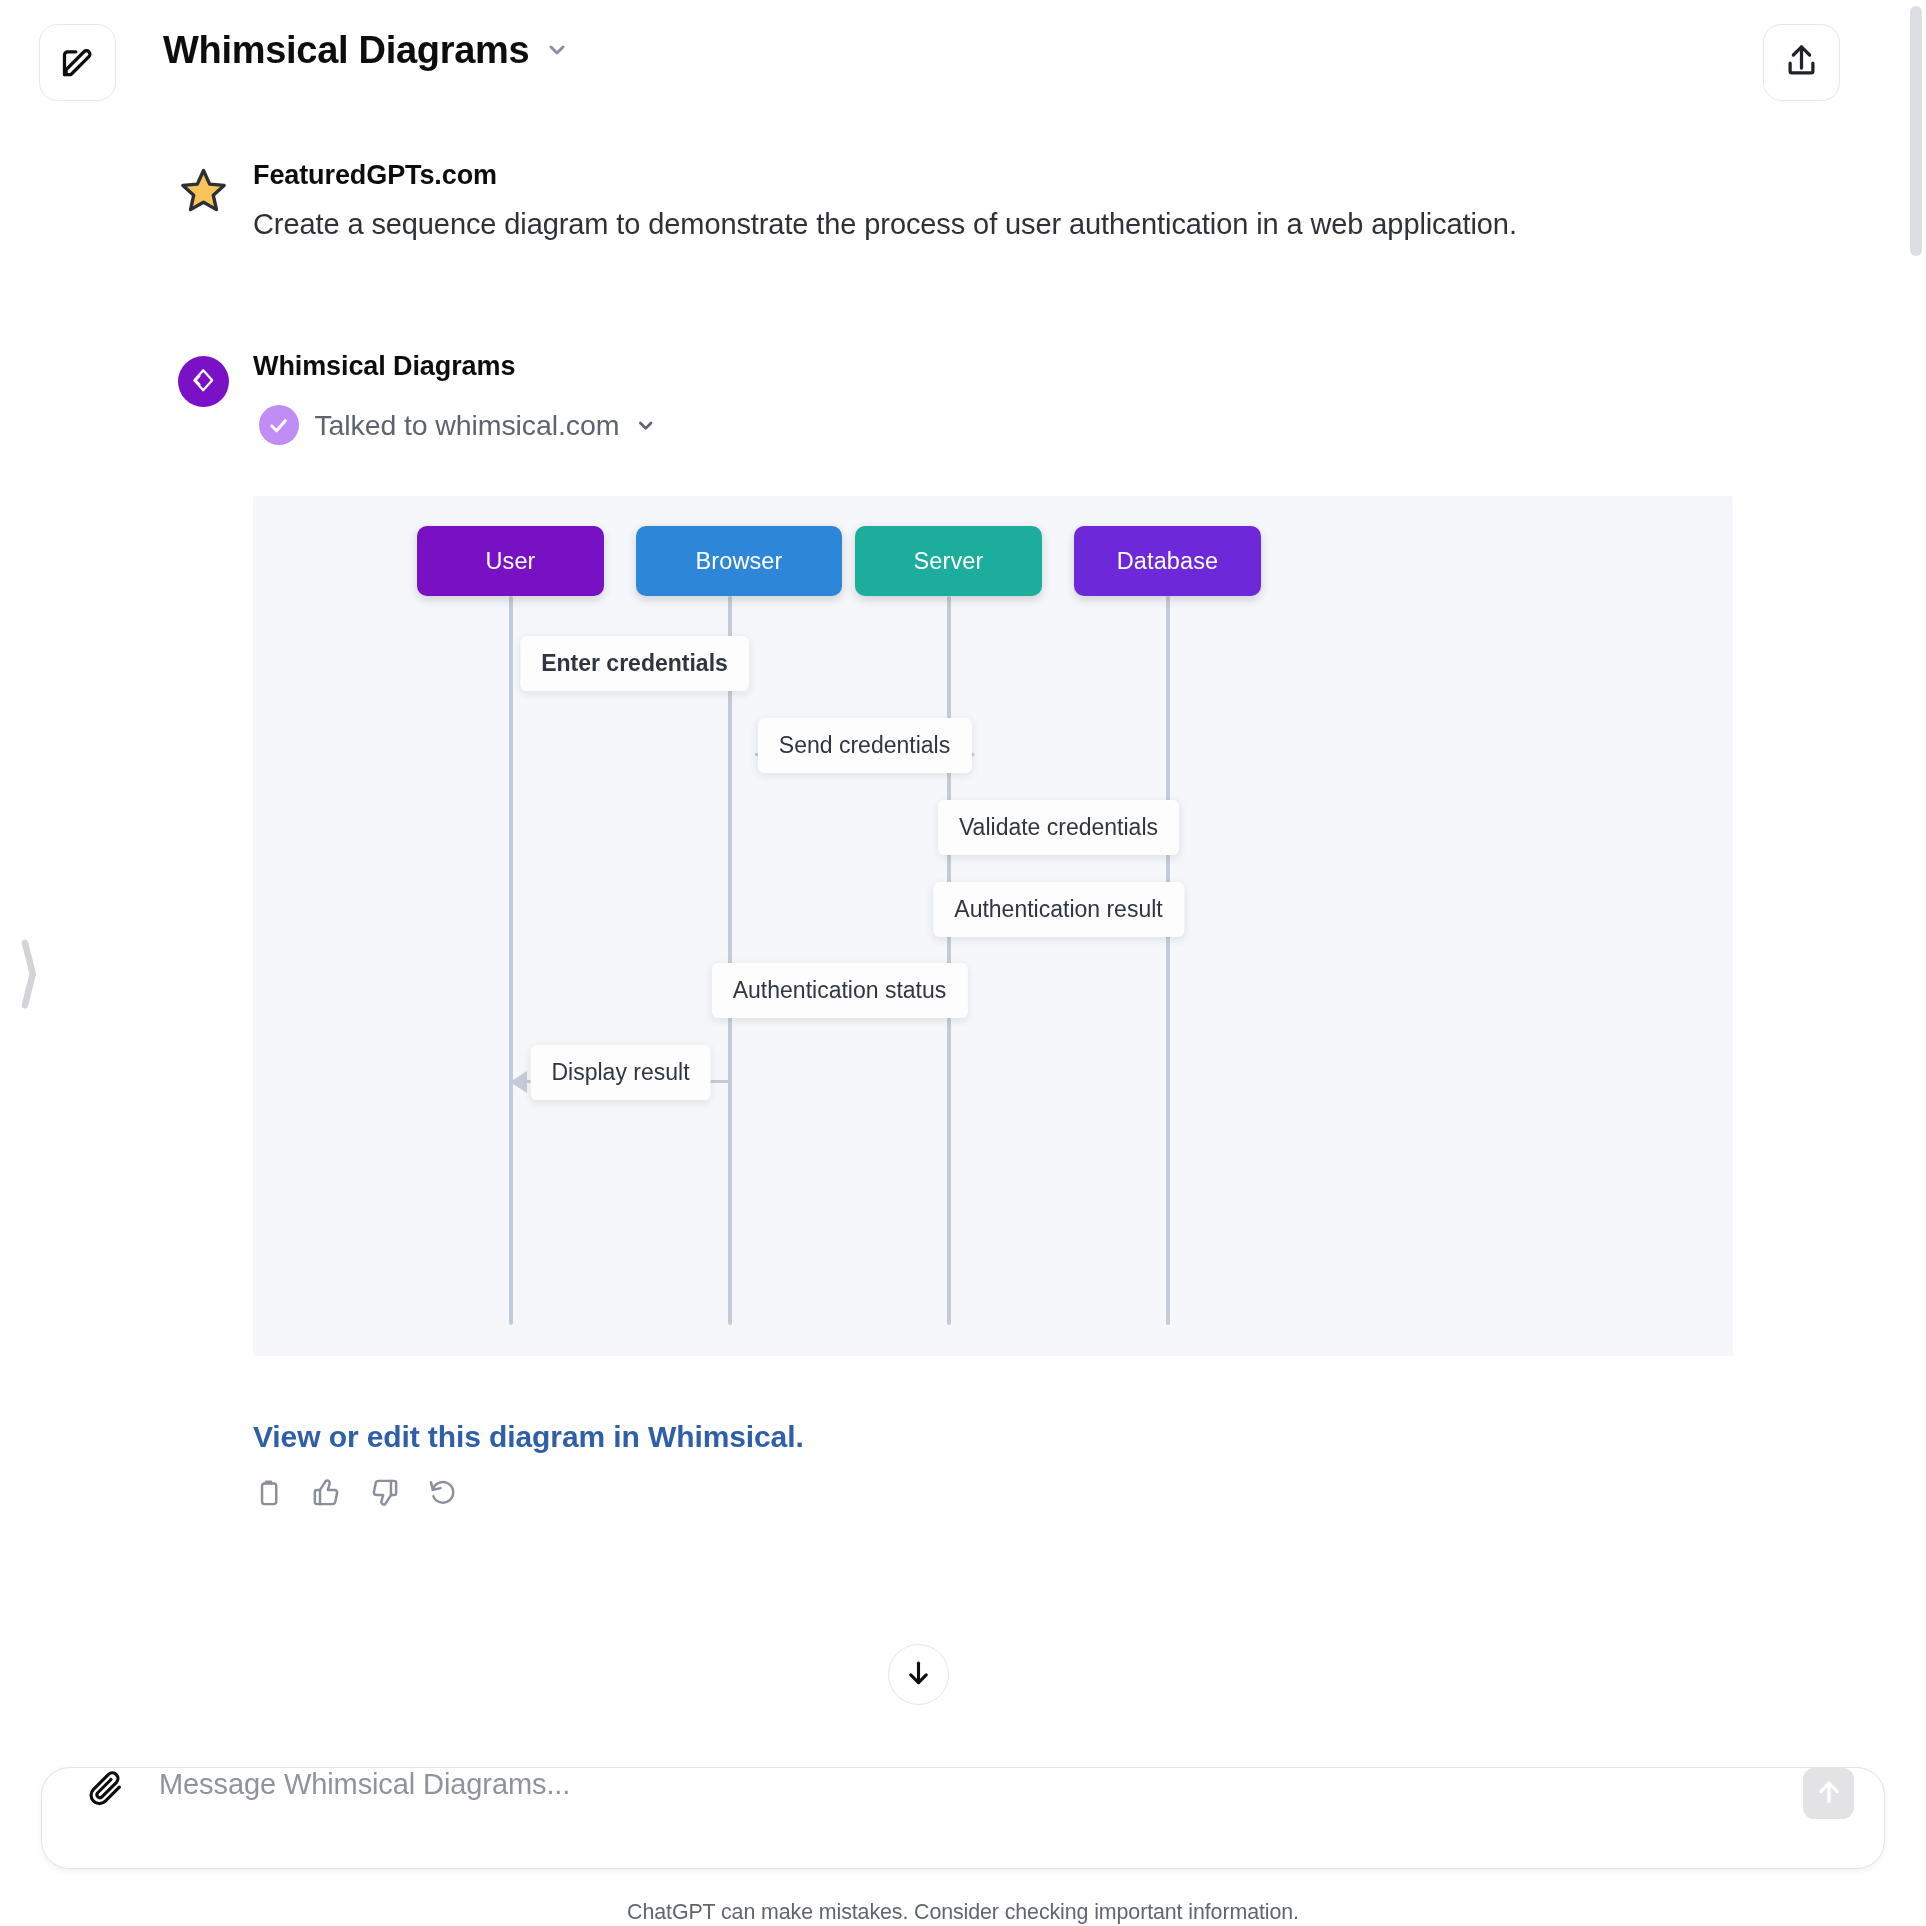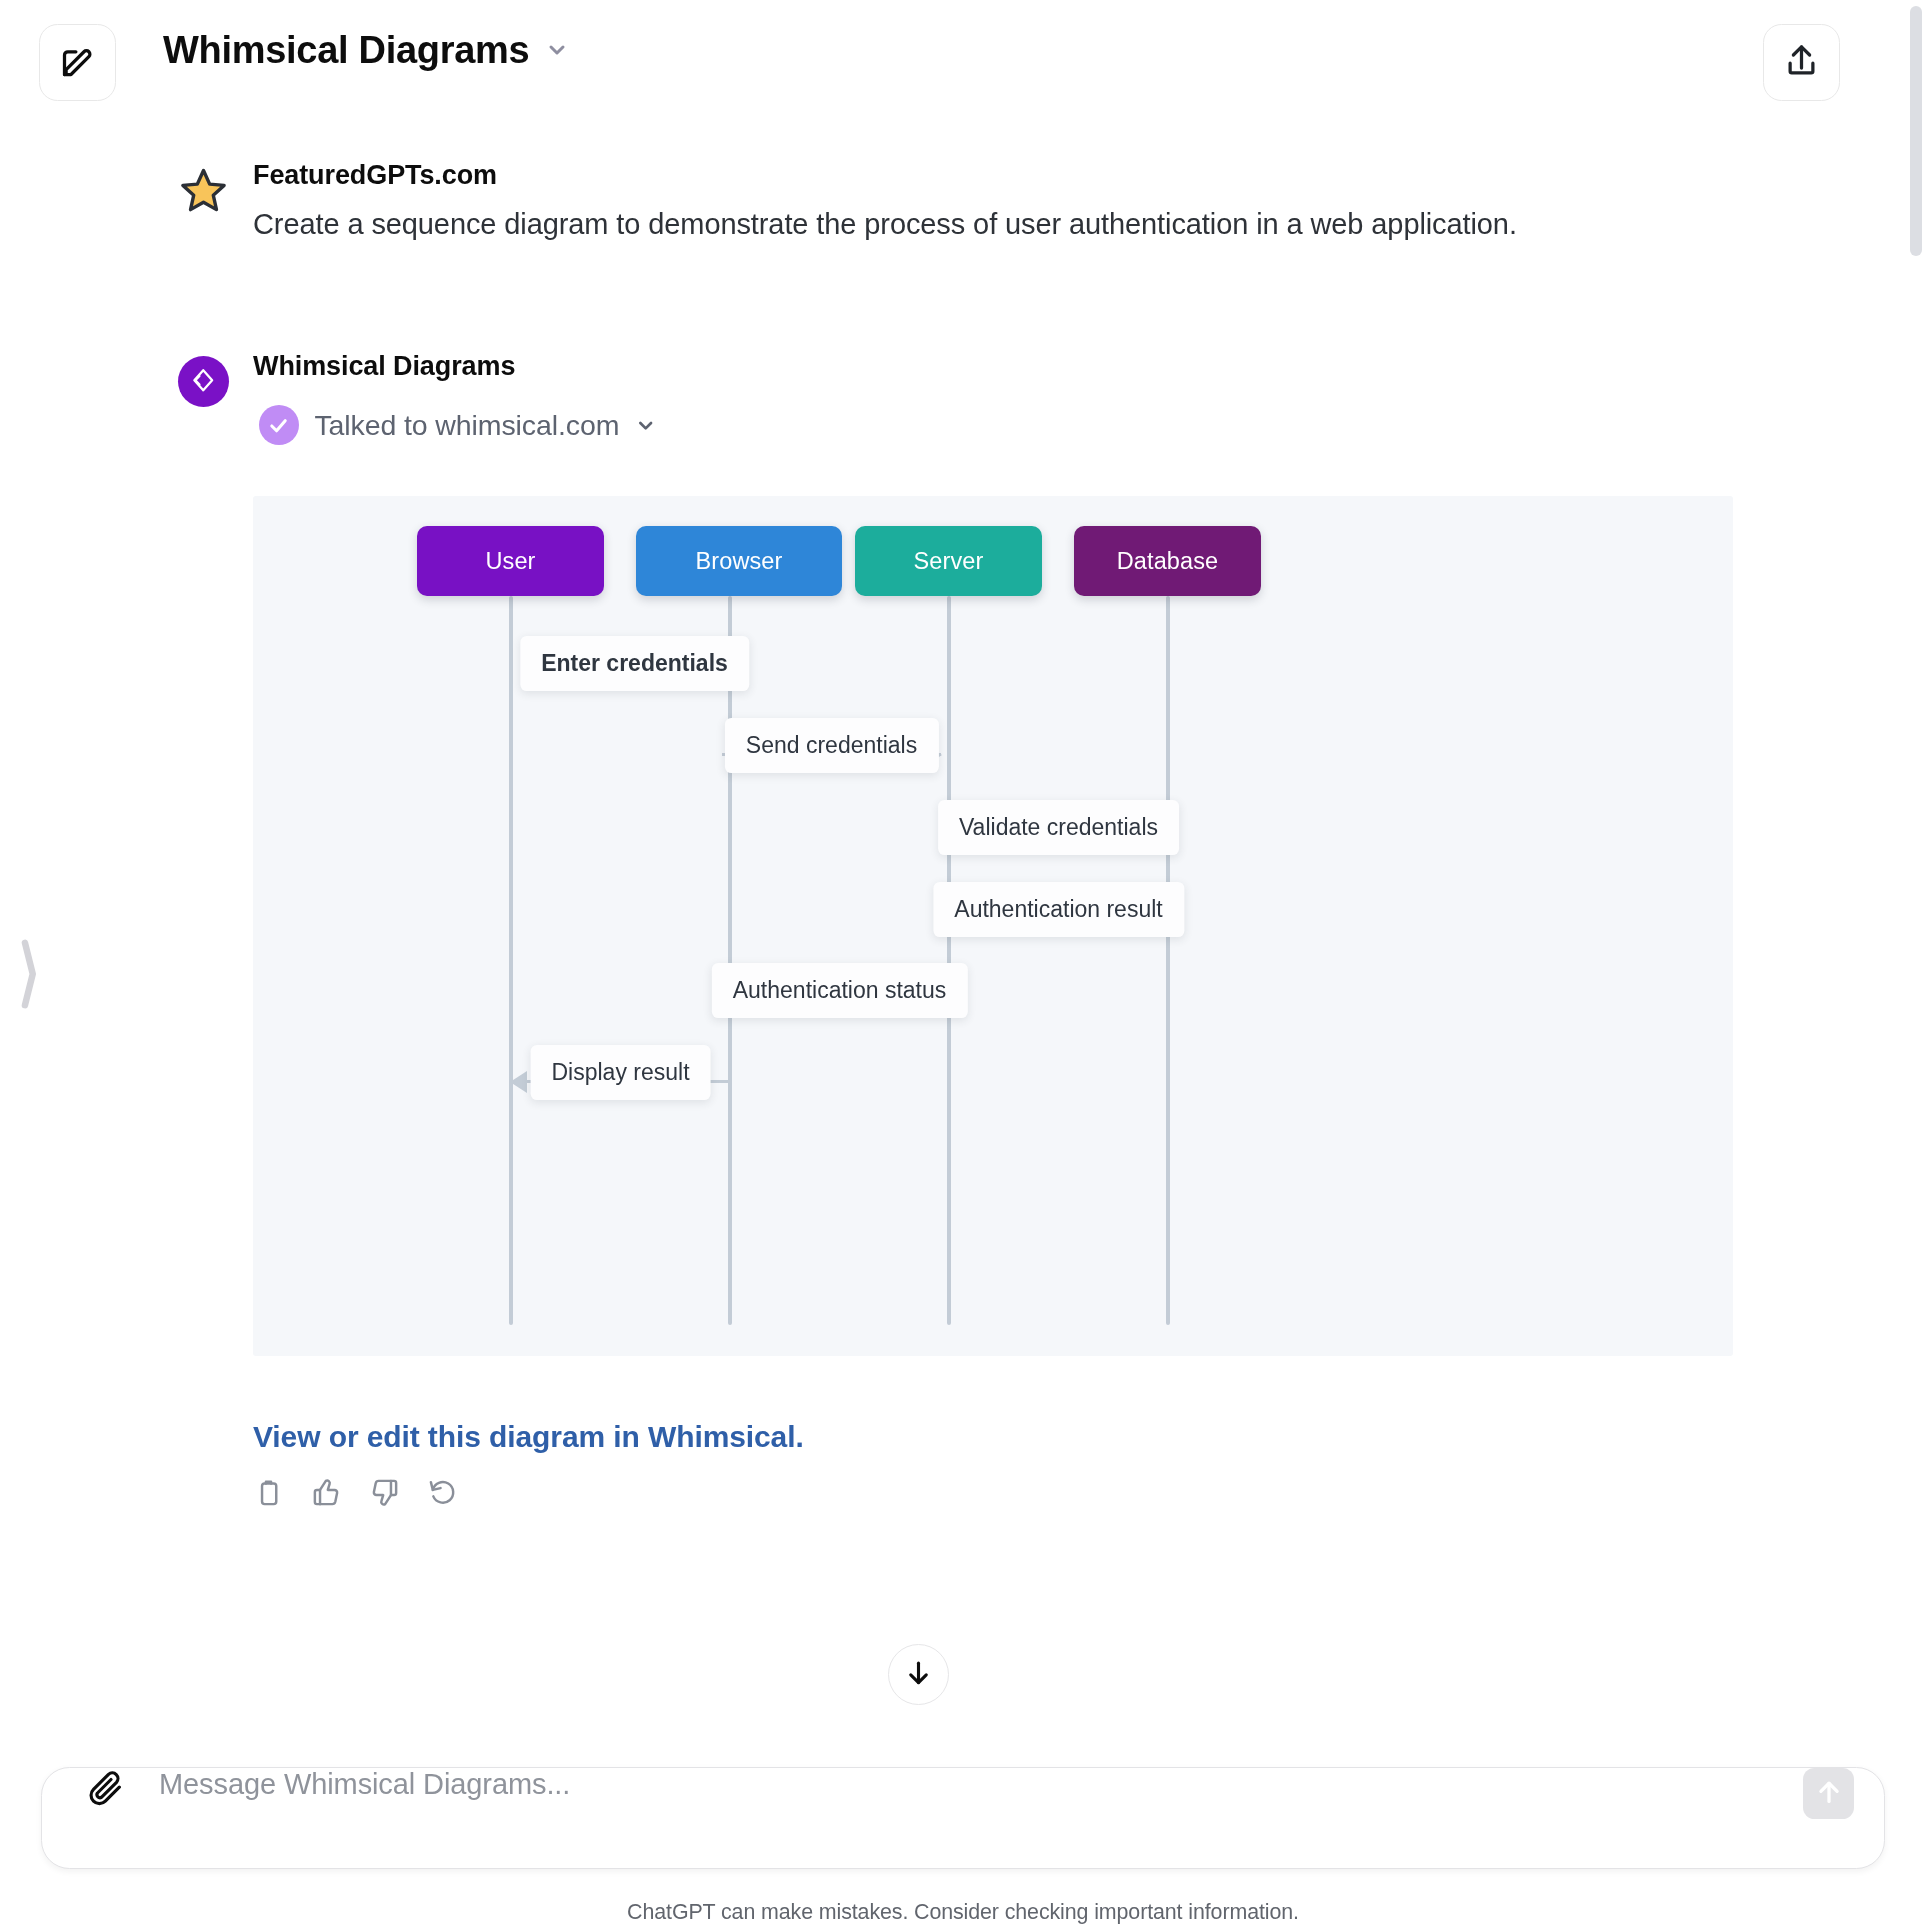--- a/index.html
+++ b/index.html
@@ -253,27 +253,27 @@
       
       <div class="canvas">
         <div id="diagram-layer">
             <div class="lifeline" style="left: 256px; top: 100px; height: 729px;"></div>
             <div class="node" style="left: 164px; top: 30px; width: 187px; background: rgb(120, 17, 196);">User</div>
             <div class="lifeline" style="left: 475px; top: 100px; height: 729px;"></div>
             <div class="node" style="left: 383px; top: 30px; width: 206px; background: rgb(46, 134, 216);">Browser</div>
             <div class="lifeline" style="left: 694px; top: 100px; height: 729px;"></div>
             <div class="node" style="left: 602px; top: 30px; width: 187px; background: rgb(28, 173, 156);">Server</div>
             <div class="lifeline" style="left: 913px; top: 100px; height: 729px;"></div>
-            <div class="node" style="left: 821px; top: 30px; width: 187px; background: #701a75;">Database</div>
+            <div class="node" style="left: 821px; top: 30px; width: 187px; background: #6d28d9;">Database</div>
             <div class="hop right" style="left: 272px; width: 219px; top: 151px; font-weight: bold;">
               <div class="line"></div>
               <div class="head"></div>
               <div class="chip">Enter credentials</div>
             </div>
-            <div class="hop right" style="left: 469px; width: 219px; top: 233px; text-align: right;">
+            <div class="hop right" style="left: 502px; width: 219px; top: 233px; text-align: right;">
               <div class="line"></div>
               <div class="head"></div>
               <div class="chip">Send credentials</div>
             </div>
             <div class="hop right" style="left: 696px; width: 219px; top: 315px;">
               <div class="line"></div>
               <div class="head"></div>
               <div class="chip">Validate credentials</div>
             </div>
             <div class="hop left" style="left: 696px; width: 219px; top: 397px;">

